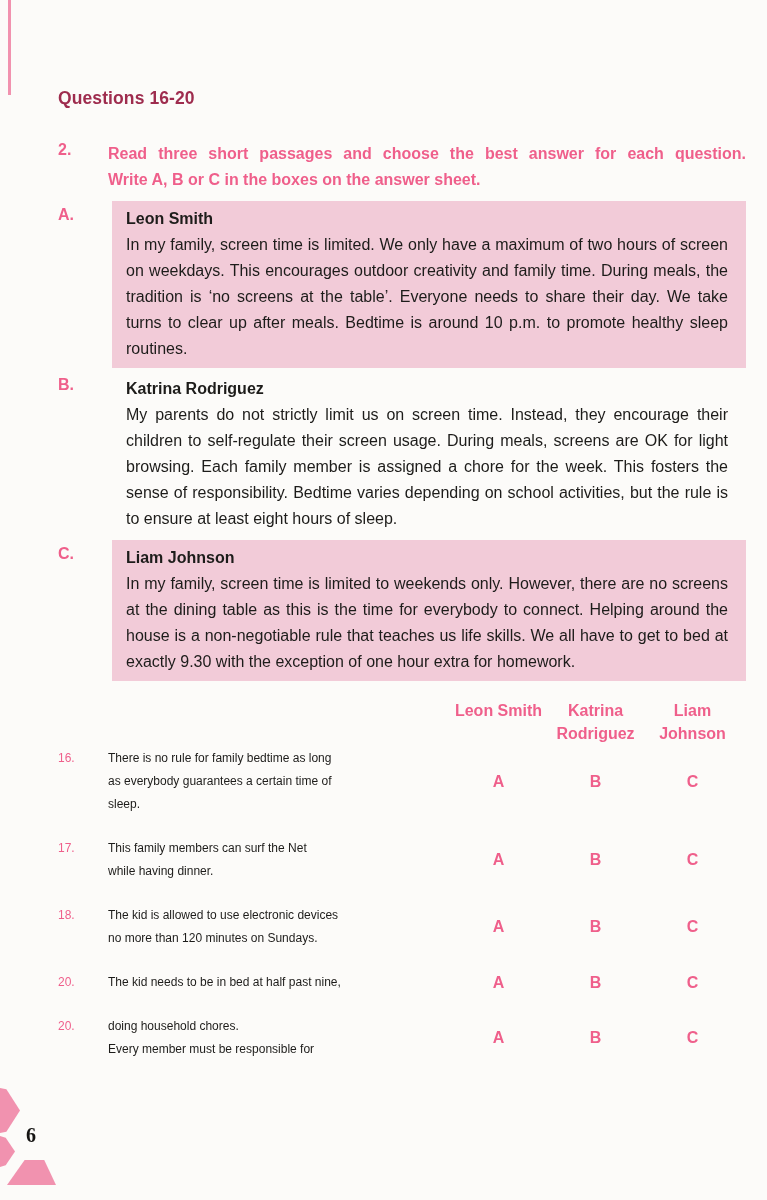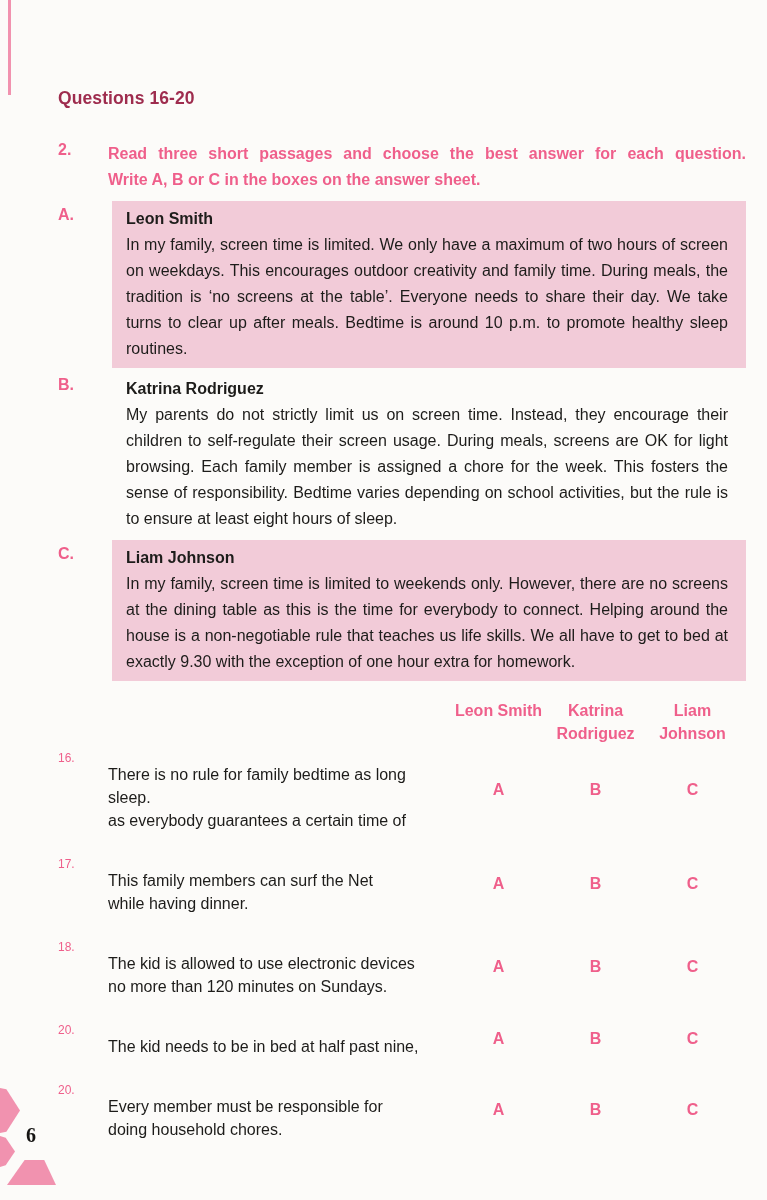--- a/index.html
+++ b/index.html
@@ -36,21 +36,21 @@
   .p-name{font-weight:bold;}
   .p-text{text-align:justify;}
   .match-grid{display:grid;grid-template-columns:50px 342px 97px 97px 97px;}
   .header-row{margin-top:18px;margin-bottom:2px;}
   .col-head{
     font-size:16px;font-weight:bold;color:var(--pink-text,#ef5f8b);
     line-height:23px;text-align:center;
   }
   .q-row{margin-bottom:21px;}
   .q-num{font-size:12px;color:var(--pink-text,#ef5f8b);line-height:23px;}
-  .q-text{font-size:16px;line-height:23px;margin-top:16px;}
+  .q-text{font-size:12px;line-height:23px;}
   .q-line{white-space:nowrap;}
   .q-opt{
     font-size:16px;font-weight:bold;color:var(--pink-text,#ef5f8b);
     text-align:center;align-self:center;
   }
   .hex{position:absolute;background:var(--decoration-pink,#f192af);}
   .hex1{left:0;top:1088px;width:20px;height:45px;
     clip-path:polygon(0 0,32% 3%,100% 50%,32% 97%,0 100%);}
   .hex2{left:0;top:1136px;width:15px;height:31px;
     clip-path:polygon(0 0,38% 6%,100% 50%,38% 94%,0 100%);}
@@ -109,22 +109,22 @@
         <div></div>
       <div class="col-head">Leon Smith</div>
       <div class="col-head">Katrina Rodriguez</div>
       <div class="col-head">Liam Johnson</div>
     </div>
 
     <div class="match-grid q-row">
       <div class="q-num">16.</div>
       <div class="q-text">
         <div class="q-line">There is no rule for family bedtime as long</div>
+        <div class="q-line">as everybody guarantees a certain time of</div>
         <div class="q-line">sleep.</div>
-        <div class="q-line">as everybody guarantees a certain time of</div>
       </div>
       <div class="q-opt">A</div>
       <div class="q-opt">B</div>
       <div class="q-opt">C</div>
     </div>
 
     <div class="match-grid q-row">
       <div class="q-num">17.</div>
       <div class="q-text">
         <div class="q-line">This family members can surf the Net</div>
@@ -152,22 +152,22 @@
         <div class="q-line">The kid needs to be in bed at half past nine,</div>
       </div>
       <div class="q-opt">A</div>
       <div class="q-opt">B</div>
       <div class="q-opt">C</div>
     </div>
 
     <div class="match-grid q-row">
       <div class="q-num">20.</div>
       <div class="q-text">
+        <div class="q-line">doing household chores.</div>
         <div class="q-line">Every member must be responsible for</div>
-        <div class="q-line">doing household chores.</div>
       </div>
       <div class="q-opt">A</div>
       <div class="q-opt">B</div>
       <div class="q-opt">C</div>
     </div>
 
   </div>
 
   <div class="hex hex1"></div>
   <div class="hex hex2"></div>

